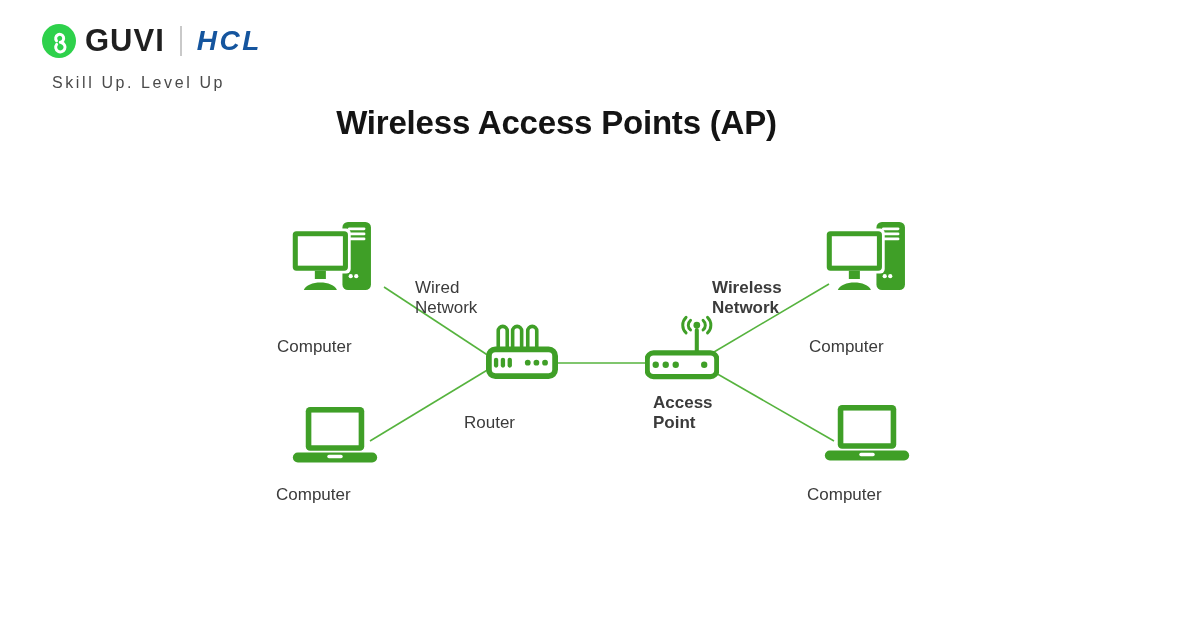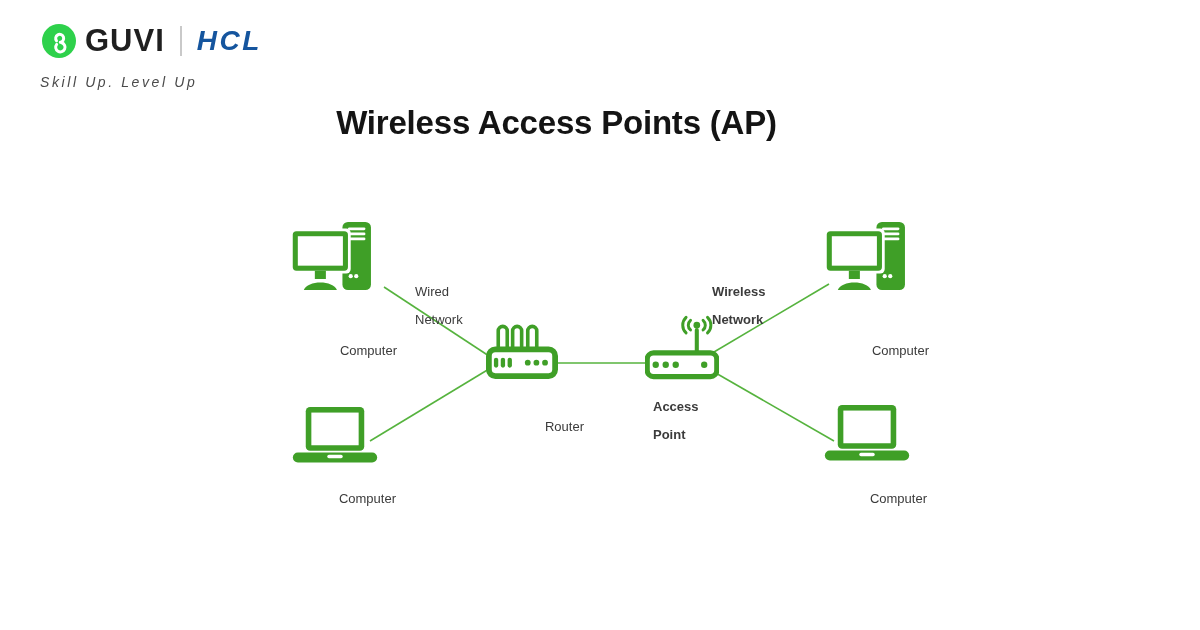--- a/index.html
+++ b/index.html
@@ -12,32 +12,32 @@
         font-family:"Liberation Sans",sans-serif;}
   
   .brand{position:absolute;left:42px;top:24px;display:flex;align-items:center;gap:9px;}
   .guvi-badge{width:34px;height:34px;border-radius:50%;background:var(--guvi-green);
               display:flex;align-items:center;justify-content:center;flex:0 0 auto;}
   .guvi-badge svg{width:25px;height:25px;display:block;}
   .guvi-word{font-size:31px;font-weight:700;color:var(--guvi-text);letter-spacing:1px;line-height:34px;}
   .logo-divider{width:2px;height:30px;background:var(--divider-gray);margin:0 6px;}
   .hcl-word{font-size:28px;font-weight:700;font-style:italic;color:var(--hcl-blue);
             letter-spacing:2.5px;line-height:34px;transform:scaleY(.96);}
-  .tagline{position:absolute;left:40px;top:74px;font-size:14px;letter-spacing:2.6px;
-           color:var(--tagline-color);font-style:italic;}
+  .tagline{position:absolute;left:52px;top:74px;font-size:16px;letter-spacing:2.6px;
+           color:var(--tagline-color);}
   
   .title{position:absolute;left:0;right:16px;top:104px;margin:0;text-align:center;
          font-size:33px;font-weight:700;color:var(--title-color);letter-spacing:-.2px;padding-left:13px;}
   
   .diagram{position:absolute;inset:0;}
   .lines-svg{position:absolute;left:0;top:0;color:var(--line-green);pointer-events:none;}
   .node{position:absolute;color:var(--icon-green);}
   .node svg{display:block;}
-  .lbl{position:absolute;font-size:13px;line-height:28px;color:var(--label-color);}
-  .lbl.center{text-align:right;}
+  .lbl{position:absolute;font-size:17px;line-height:20px;color:var(--label-color);}
+  .lbl.center{text-align:left;}
 </style>
 </head>
 <body>
 
 <div class="page">
 
   <div class="brand">
     <span class="guvi-badge">
       <svg viewBox="0 0 32 32" fill="none" stroke="#ffffff" stroke-width="3.8" stroke-linecap="round">
         <path d="M 12.2 15.1 A 5.1 5.1 0 1 1 17.0 17.0"></path>

